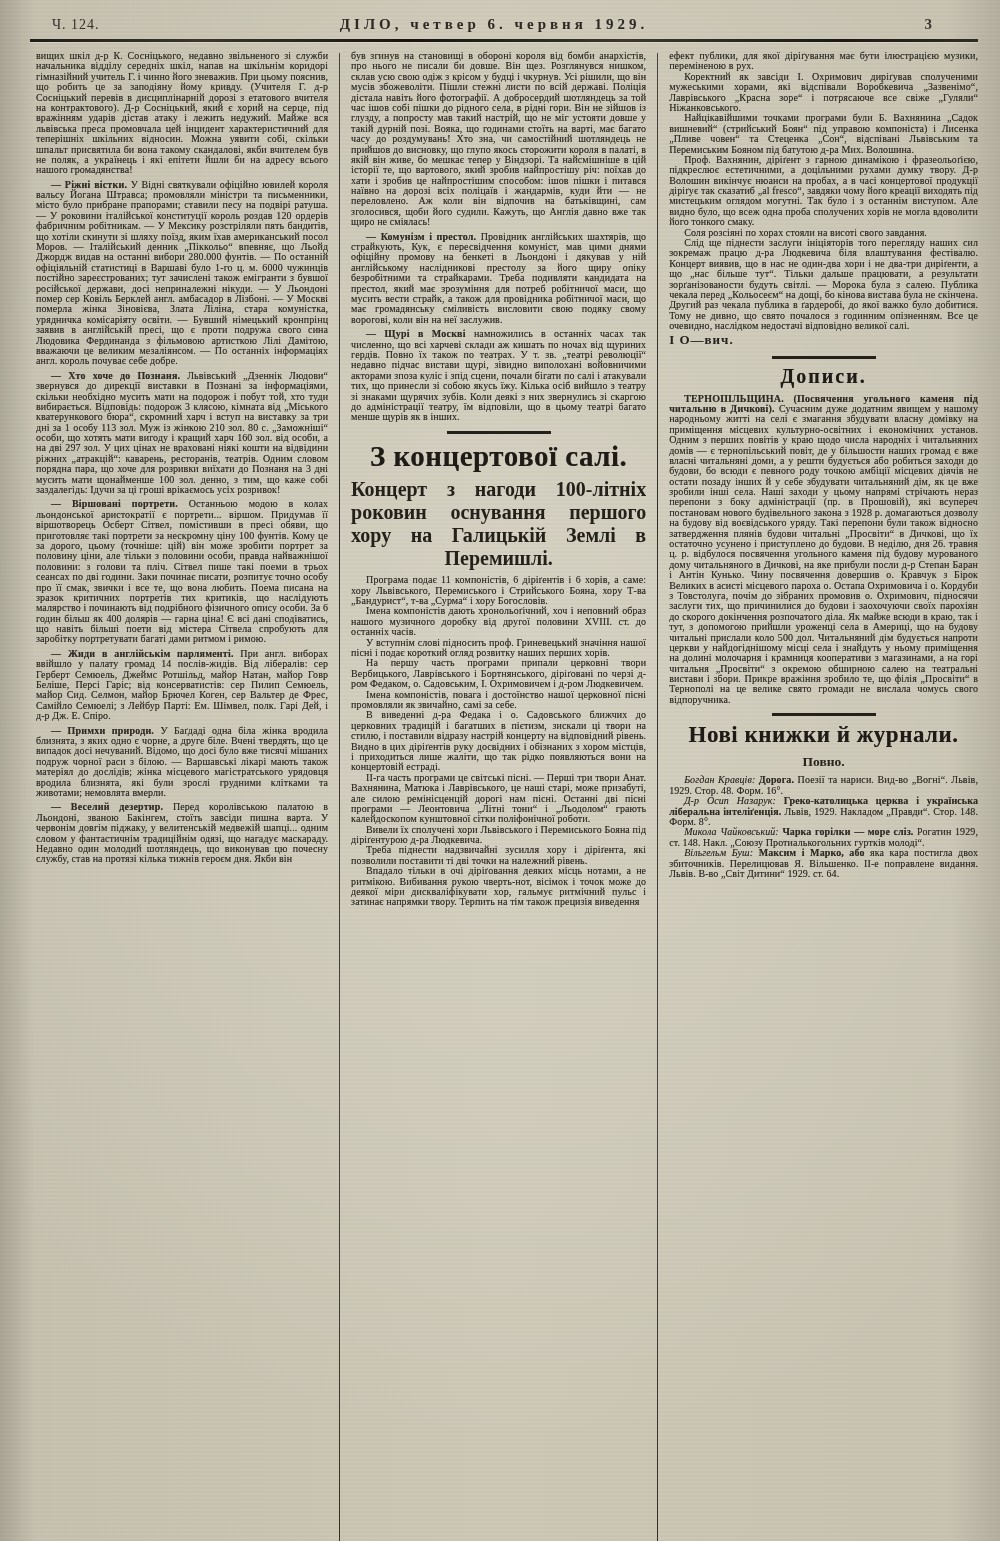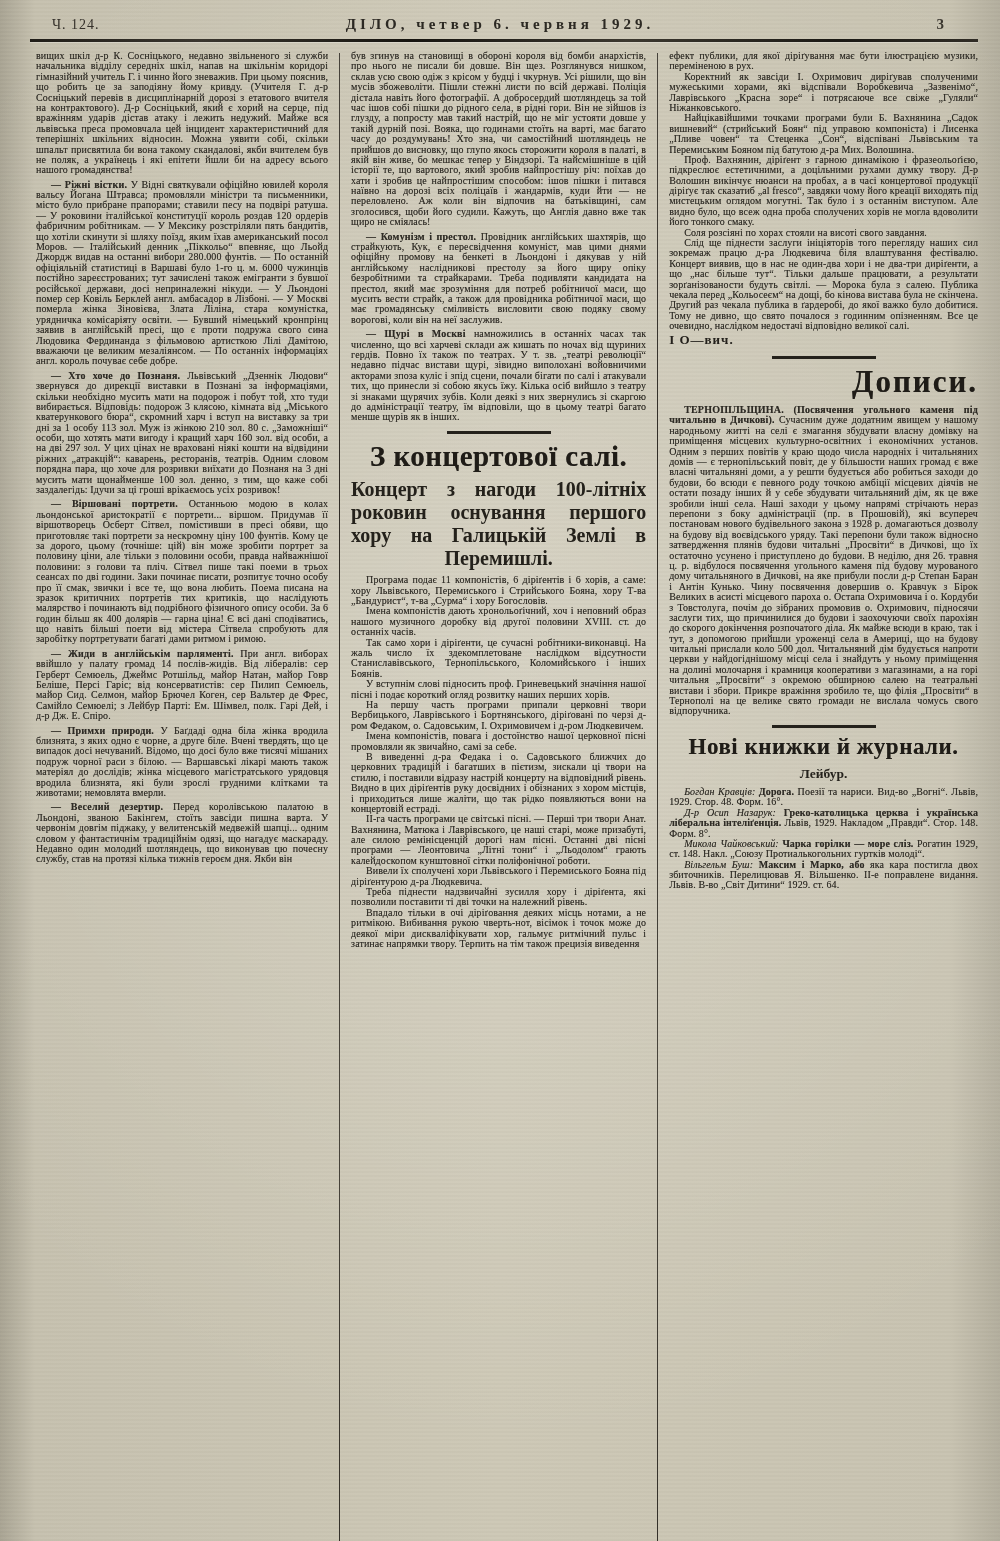--- a/index.html
+++ b/index.html
@@ -14,21 +14,21 @@
     background:
       repeating-linear-gradient(0deg, rgba(0,0,0,.015) 0 2px, rgba(255,255,255,.02) 2px 4px),
       radial-gradient(ellipse 120% 85% at 52% 42%, rgba(255,255,255,.18), rgba(0,0,0,0) 62%),
       linear-gradient(90deg,#a9a493 0,#c6c1af 3.5%,#cdc8b6 50%,#c8c3b1 95%,#b3ae9d 100%),
       linear-gradient(180deg,#b4af9e 0,#c9c4b2 4%,#c9c4b2 97%,#b9b4a3 100%),
       #c9c4b2;
   }
   
   .header{
     display:flex;justify-content:space-between;align-items:baseline;
-    padding:16px 32px 4px 52px;
+    padding:16px 44px 4px 52px;
     gap:15px;
   }
   .header .issue{font-size:14px;letter-spacing:1px;color:#34302a;}
   .header .masthead{font-size:15px;font-weight:bold;letter-spacing:4px;color:#2c2923;transform:translateX(-18px);}
   .header .pageno{font-size:15px;font-weight:bold;color:#3a362f;padding-right:24px;}
   .header-rule{height:3px;margin:2px 22px 0 30px;
     background:linear-gradient(90deg,#201d18 0,#3a362e 18%,#16140f 40%,#3c382f 63%,#1b1914 85%,#302c25 100%);
     box-shadow:0 1px 0 rgba(255,255,255,.25);}
   
   .columns{display:flex;align-items:stretch;padding:9px 22px 0 36px;height:1495px;overflow:hidden;}
@@ -45,21 +45,21 @@
   }
   .np.noindent{text-indent:0;}
   .np.lead-item{margin-top:4px;}
   .np strong{letter-spacing:.02em;color:#262younger320;}
   .section-rule{width:104px;height:3px;margin:8px auto 7px auto;background:#24211b;}
   .h-big{
     margin:2px 0 7px 0;text-align:center;font-weight:bold;color:#1f1c17;
     font-size:29px;letter-spacing:.5px;line-height:1.05;
     text-shadow:0 0 .6px rgba(20,18,14,.5);
   }
-  .h-dopysy{font-size:31px;letter-spacing:2px;text-align:right;}
+  .h-dopysy{font-size:20px;letter-spacing:2px;}
   .h-books{font-size:23px;letter-spacing:.5px;}
   .lede{
     margin:0 0 6px 0;font-weight:bold;font-size:20px;line-height:1.14;
     text-align:justify;text-align-last:center;text-indent:0;color:#24211b;
   }
   .subhead{margin:4px 0 5px 0;text-align:center;font-weight:bold;font-size:13.5px;color:#26231d;}
   .sig{margin:0 34px 0 0;text-align:left;font-weight:bold;font-size:13px;letter-spacing:1px;color:#24211c;}
   .book .author{font-style:italic;}
   .book .title{font-weight:bold;}
 </style>
@@ -87,21 +87,20 @@
     <div class="vrule"></div>
     <div class="col col2">
         <p class="np noindent">був згинув на становищі в обороні короля від бомби анархістів, про нього не писали би довше. Він щез. Розглянувся нишком, склав усю свою одіж з крісом у будці і чкурнув. Усі рішили, що він мусів збожеволіти. Пішли стежні листи по всій державі. Поліція дістала навіть його фотографії. А добросердий шотляндець за той час ішов собі пішки до рідного села, в рідні гори. Він не зійшов із глузду, а попросту мав такий настрій, що не міг устояти довше у такій дурній позі. Вояка, що годинами стоїть на варті, має багато часу до роздумувань! Хто зна, чи самостійний шотляндець не прийшов до висновку, що глупо якось сторожити короля в палаті, в якій він живе, бо мешкає тепер у Віндзорі. Та найсмішніше в цій історії те, що вартового, який зробив найпростішу річ: поїхав до хати і зробив це найпростішим способом: ішов пішки і питався наївно на дорозі всіх поліцаїв і жандармів, куди йти — не переловлено. Аж коли він відпочив на батьківщині, сам зголосився, щоби його судили. Кажуть, що Англія давно вже так щиро не сміялась!</p>
         <p class="np lead-item"><strong>— Комунізм і престол. </strong>Провідник англійських шахтярів, що страйкують, Кук, є пересвідчення комуніст, мав цими днями офіційну промову на бенкеті в Льондоні і дякував у ній англійському наслідникові престолу за його щиру опіку безробітними та страйкарами. Треба подивляти кандидата на престол, який має зрозуміння для потреб робітничої маси, що мусить вести страйк, а також для провідника робітничої маси, що має громадянську сміливість висловити свою подяку свому ворогові, коли він на неї заслужив.</p>
         <p class="np lead-item"><strong>— Щурі в Москві </strong>намножились в останніх часах так численно, що всі харчеві склади аж кишать по ночах від щуриних гердів. Повно їх також по театрах. У т. зв. „театрі революції“ недавно підчас вистави щурі, зівидно виполохані войовничими акторами зпоза куліс і зпід сцени, почали бігати по салі і атакували тих, що принесли зі собою якусь їжу. Кілька осіб вийшло з театру зі знаками щурячих зубів. Коли деякі з них звернулись зі скаргою до адміністрації театру, їм відповіли, що в цьому театрі багато менше щурів як в інших.</p>
         <div class="section-rule"></div>
         <div class="h-big ">З концертової салі.</div>
         <p class="lede">Концерт з нагоди 100-літніх роковин оснування першого хору на Галицькій Землі в Перемишлі.</p>
         <p class="np">Програма подає 11 компоністів, 6 діріґентів і 6 хорів, а саме: хору Львівського, Перемиського і Стрийського Бояна, хору Т-ва „Бандурист“, т-ва „Сурма“ і хору Богословів.</p>
         <p class="np">Імена компоністів дають хронольоґічний, хоч і неповний образ нашого музичного доробку від другої половини XVIII. ст. до останніх часів.</p>
-        <p class="np">Так само хори і діріґенти, це сучасні робітники-виконавці. На жаль число їх здекомплетоване наслідком відсутности Станиславівського, Тернопільського, Коломийського і інших Боянів.</p>
         <p class="np">У вступнім слові підносить проф. Гриневецький значіння нашої пісні і подає короткий огляд розвитку наших перших хорів.</p>
         <p class="np">На першу часть програми припали церковні твори Вербицького, Лаврівського і Бортнянського, діріґовані по черзі д-ром Федаком, о. Садовським, І. Охримовичем і д-ром Людкевичем.</p>
         <p class="np">Імена компоністів, повага і достоїнство нашої церковної пісні промовляли як звичайно, самі за себе.</p>
         <p class="np">В виведенні д-ра Федака і о. Садовського ближчих до церковних традицій і багатших в пієтизм, зискали ці твори на стилю, і поставили відразу настрій концерту на відповідний рівень. Видно в цих діріґентів руку досвідних і обізнаних з хором містців, і приходиться лише жаліти, що так рідко появляються вони на концертовій естраді.</p>
         <p class="np">ІІ-га часть програми це світські пісні. — Перші три твори Анат. Вахнянина, Матюка і Лаврівського, це наші старі, може призабуті, але силою ремінісценцій дорогі нам пісні. Останні дві пісні програми — Леонтовича „Літні тони“ і „Льодолом“ грають калейдоскопом кунштовної сітки поліфонічної роботи.</p>
         <p class="np">Вивели їх сполучені хори Львівського і Перемиського Бояна під діріґентурою д-ра Людкевича.</p>
         <p class="np">Треба піднести надзвичайні зусилля хору і діріґента, які позволили поставити ті дві точки на належний рівень.</p>
         <p class="np">Впадало тільки в очі діріґовання деяких місць нотами, а не ритмікою. Вибивання рукою чверть-нот, вісімок і точок може до деякої міри дискваліфікувати хор, гальмує ритмічний пульс і затинає напрямки твору. Терпить на тім також прецизія виведення</p>
       </div>
     <div class="vrule"></div>
@@ -111,20 +110,20 @@
         <p class="np">Найцікавійшими точками програми були Б. Вахнянина „Садок вишневий“ (стрийський Боян“ під управою компоніста) і Лисенка „Пливе човен“ та Стеценка „Сон“, відспівані Львівським та Перемиським Бояном під батутою д-ра Мих. Волошина.</p>
         <p class="np">Проф. Вахнянин, діріґент з гарною динамікою і фразеольоґією, підкреслює естетичними, а доцільними рухами думку твору. Д-р Волошин викінчує нюанси на пробах, а в часі концертової продукції діріґує так сказатиб „al fresco“, завдяки чому його креації виходять під мистецьким оглядом могутні. Так було і з останнім виступом. Але видно було, що всеж одна проба сполучених хорів не могла вдоволити його тонкого смаку.</p>
         <p class="np">Соля розсіяні по хорах стояли на висоті свого завдання.</p>
         <p class="np">Слід ще піднести заслуги ініціяторів того перегляду наших сил зокремаж працю д-ра Людкевича біля влаштування фестівалю. Концерт виявив, що в нас не один-два хори і не два-три диріґенти, а що „нас більше тут“. Тільки дальше працювати, а результати зорґанізованости будуть світлі. — Морока була з салею. Публика чекала перед „Кольосеєм“ на дощі, бо кінова вистава була не скінчена. Другий раз чекала публика в ґардеробі, до якої важко було добитися. Тому не дивно, що свято почалося з годинним опізненням. Все це очевидно, наслідком недостачі відповідно великої салі.</p>
         <div class="sig">І О—вич.</div>
         <div class="section-rule"></div>
         <div class="h-big h-dopysy">Дописи.</div>
         <p class="np lead-item"><strong>ТЕРНОПІЛЬЩИНА. </strong><strong>(Посвячення угольного каменя під читальню в Дичкові). </strong>Сучасним дуже додатним явищем у нашому народньому житті на селі є змагання збудувати власну домівку на приміщення місцевих культурно-освітних і економічних установ. Одним з перших повітів у краю щодо числа народніх і читальняних домів — є тернопільський повіт, де у більшости наших громад є вже власні читальняні доми, а у решти будується або робиться заходи до будови, бо всюди є певного роду точкою амбіції місцевих діячів не остати позаду інших й у себе збудувати читальняний дім, як це вже зробили інші села. Наші заходи у цьому напрямі стрічають нераз перепони з боку адміністрації (пр. в Прошовій), які всупереч постановам нового будівельного закона з 1928 р. домагаються дозволу на будову від воєвідського уряду. Такі перепони були також відносно затвердження плянів будови читальні „Просвіти“ в Дичкові, що їх остаточно усунено і приступлено до будови. В неділю, дня 26. травня ц. р. відбулося посвячення угольного каменя під будову мурованого дому читальняного в Дичкові, на яке прибули посли д-р Степан Баран і Антін Кунько. Чину посвячення довершив о. Кравчук з Бірок Великих в асисті місцевого пароха о. Остапа Охримовича і о. Кордуби з Товстолуга, почім до зібраних промовив о. Охримович, підносячи заслуги тих, що причинилися до будови і заохочуючи своїх парохіян до скорого докінчення розпочатого діла. Як майже всюди в краю, так і тут, з допомогою прийшли уроженці села в Америці, що на будову читальні прислали коло 500 дол. Читальняний дім будується напроти церкви у найдогіднішому місці села і знайдуть у ньому приміщення на долині молочарня і крамниця кооперативи з магазинами, а на горі читальня „Просвіти“ з окремою обширною салею на театральні вистави і збори. Прикре вражіння зробило те, що філія „Просвіти“ в Тернополі на це велике свято громади не вислала чомусь свого відпоручника.</p>
         <div class="section-rule"></div>
         <div class="h-big h-books">Нові книжки й журнали.</div>
-        <div class="subhead">Лейбур.</div>
+        <div class="subhead">Повно.</div>
         <p class="np book"><span class="author">Богдан Кравців: </span><span class="title">Дорога. </span>Поезії та нариси. Вид-во „Вогні“. Львів, 1929. Стор. 48. Форм. 16°.</p>
         <p class="np book"><span class="author">Д-р Осип Назарук: </span><span class="title">Греко-католицька церква і українська ліберальна інтеліґенція. </span>Львів, 1929. Накладом „Правди“. Стор. 148. Форм. 8°.</p>
         <p class="np book"><span class="author">Микола Чайковський: </span><span class="title">Чарка горілки — море сліз. </span>Рогатин 1929, ст. 148. Накл. „Союзу Протиалькогольних гуртків молоді“.</p>
         <p class="np book"><span class="author">Вільгельм Буш: </span><span class="title">Максим і Марко, або </span>яка кара постигла двох збиточників. Перелицював Я. Вільшенко. ІІ-е поправлене видання. Львів. В-во „Світ Дитини“ 1929. ст. 64.</p>
       </div>
   </div>
 </div>
 
 </body></html>

